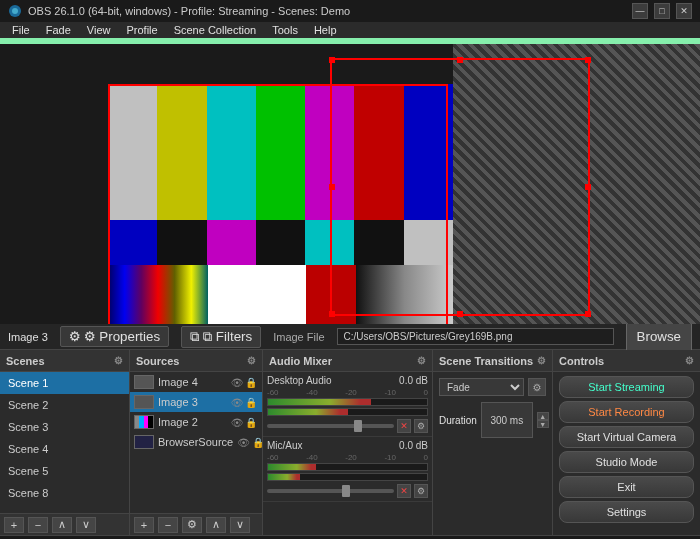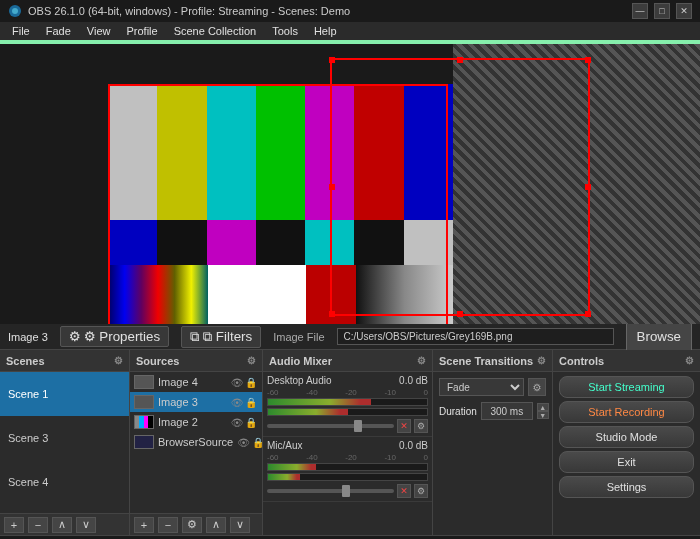--- a/index.html
+++ b/index.html
@@ -32,23 +32,23 @@
       border: 1px solid #555;
       display: flex; align-items: center; justify-content: center;
       font-size: 9px; color: #ccc; cursor: pointer;
     }
     .title-icon { width: 14px; height: 14px; margin-right: 6px; }
 
     
     #menu-bar {
       height: 22px;
       background: #2b2b2b;
-      border-bottom: 4px solid #86efac;
-      display: flex;
-      align-items: center;
+      border-bottom: 6px solid #86efac;
+      display: flex;
+      align-items: flex-end;
       padding: 0 4px;
     }
     .menu-item {
       padding: 2px 8px;
       font-size: 11px;
       color: #e0e0e0;
       cursor: pointer;
     }
 
     
@@ -153,21 +153,21 @@
 
     
     #scenes-panel {
       width: 130px;
       border-right: 1px solid #444;
       display: flex;
       flex-direction: column;
     }
     .scene-list { flex: 1; overflow: hidden; }
     .scene-item {
-      padding: 16px 8px;
+      padding: 5px 8px;
       font-size: 11px;
       color: #ccc;
       cursor: pointer;
     }
     .scene-item.active { background: #1d6fa4; color: #fff; }
     .panel-bottom-bar {
       height: 22px;
       background: #333;
       border-top: 1px solid #444;
       display: flex;
@@ -321,21 +321,21 @@
       gap: 4px;
       font-size: 10px;
     }
     .duration-input {
       width: 52px;
       background: #383838;
       border: 1px solid #555;
       color: #ccc;
       font-size: 10px;
       padding: 1px 3px;
-      height: 18px;
+      height: 36px;
       text-align: center;
     }
     .spin-btns {
       display: flex;
       flex-direction: column;
     }
     .spin-btn {
       width: 12px; height: 8px;
       background: #454545;
       border: 1px solid #555;
@@ -499,20 +499,21 @@
 
 <div id="bottom-panels">
 
   <div id="scenes-panel">
     <div class="panel-header">
       <span>Scenes</span>
       <span class="panel-icon">⚙</span>
     </div>
     <div class="scene-list">
       <div class="scene-item active">Scene 1</div>
+      <div class="scene-item">Scene 2</div>
       <div class="scene-item">Scene 3</div>
       <div class="scene-item">Scene 4</div>
       <div class="scene-item">Scene 5</div>
       <div class="scene-item">Scene 8</div>
     </div>
     <div class="panel-bottom-bar">
       <div class="panel-btn">+</div>
       <div class="panel-btn">−</div>
       <div class="panel-btn">∧</div>
       <div class="panel-btn">∨</div>
@@ -657,20 +658,21 @@
   </div>
 
   <div id="controls-panel">
     <div class="panel-header">
       <span>Controls</span>
       <span class="panel-icon">⚙</span>
     </div>
     <div class="ctrl-buttons">
       <button class="ctrl-btn start-stream">Start Streaming</button>
       <button class="ctrl-btn start-record">Start Recording</button>
+      <button class="ctrl-btn">Start Virtual Camera</button>
       <button class="ctrl-btn">Studio Mode</button>
       <button class="ctrl-btn">Exit</button>
       <button class="ctrl-btn">Settings</button>
     </div>
   </div>
 
 </div>
 
 <div id="status-bar">
 

